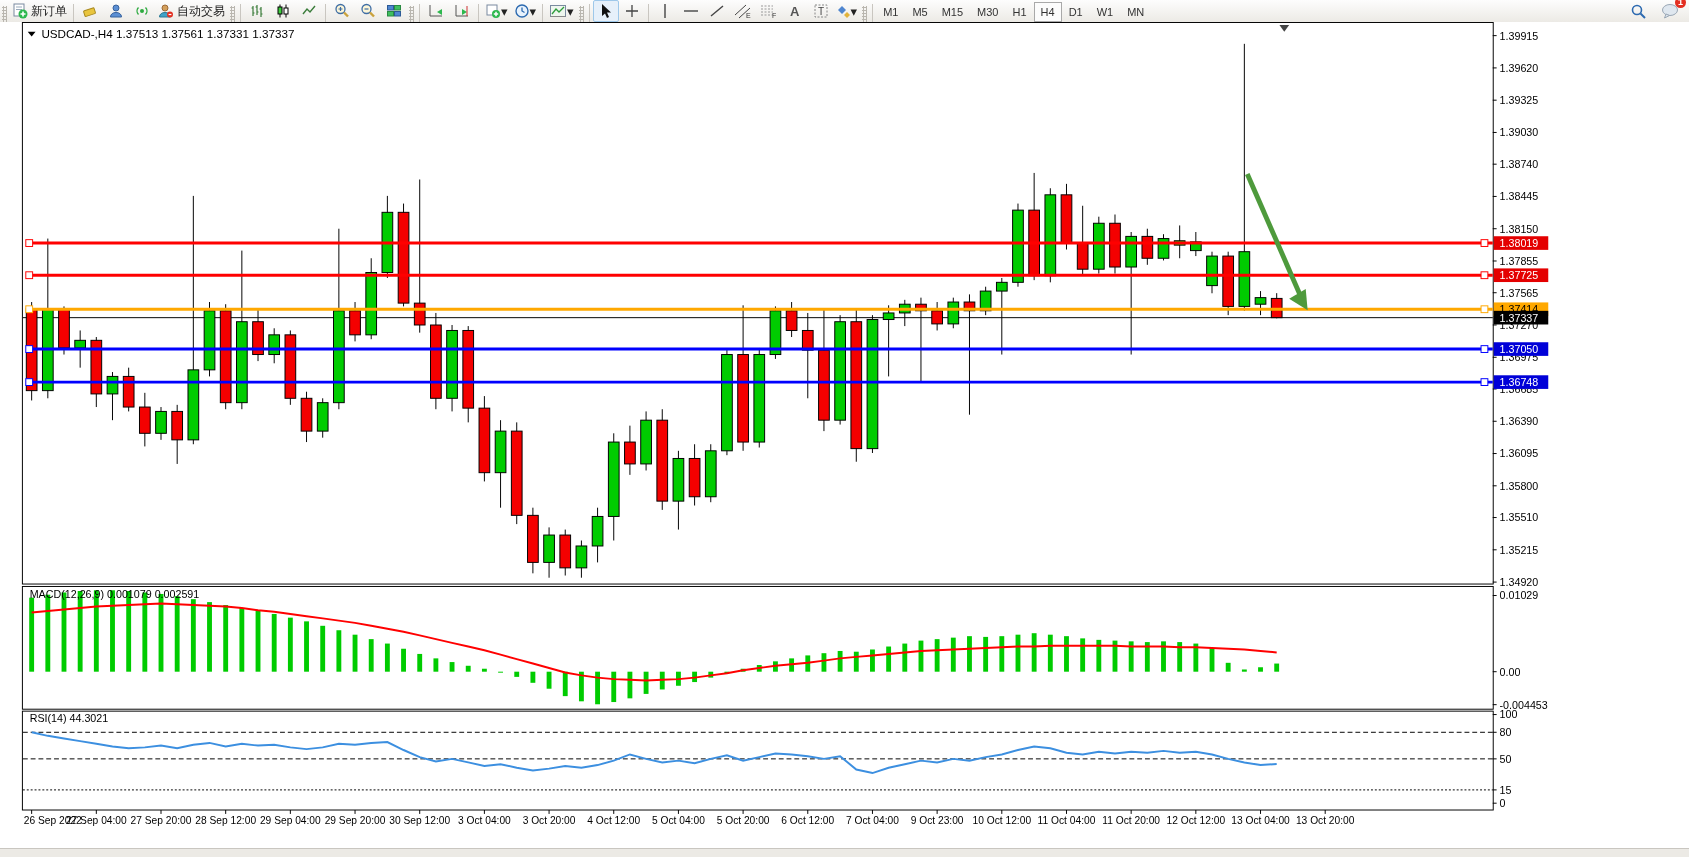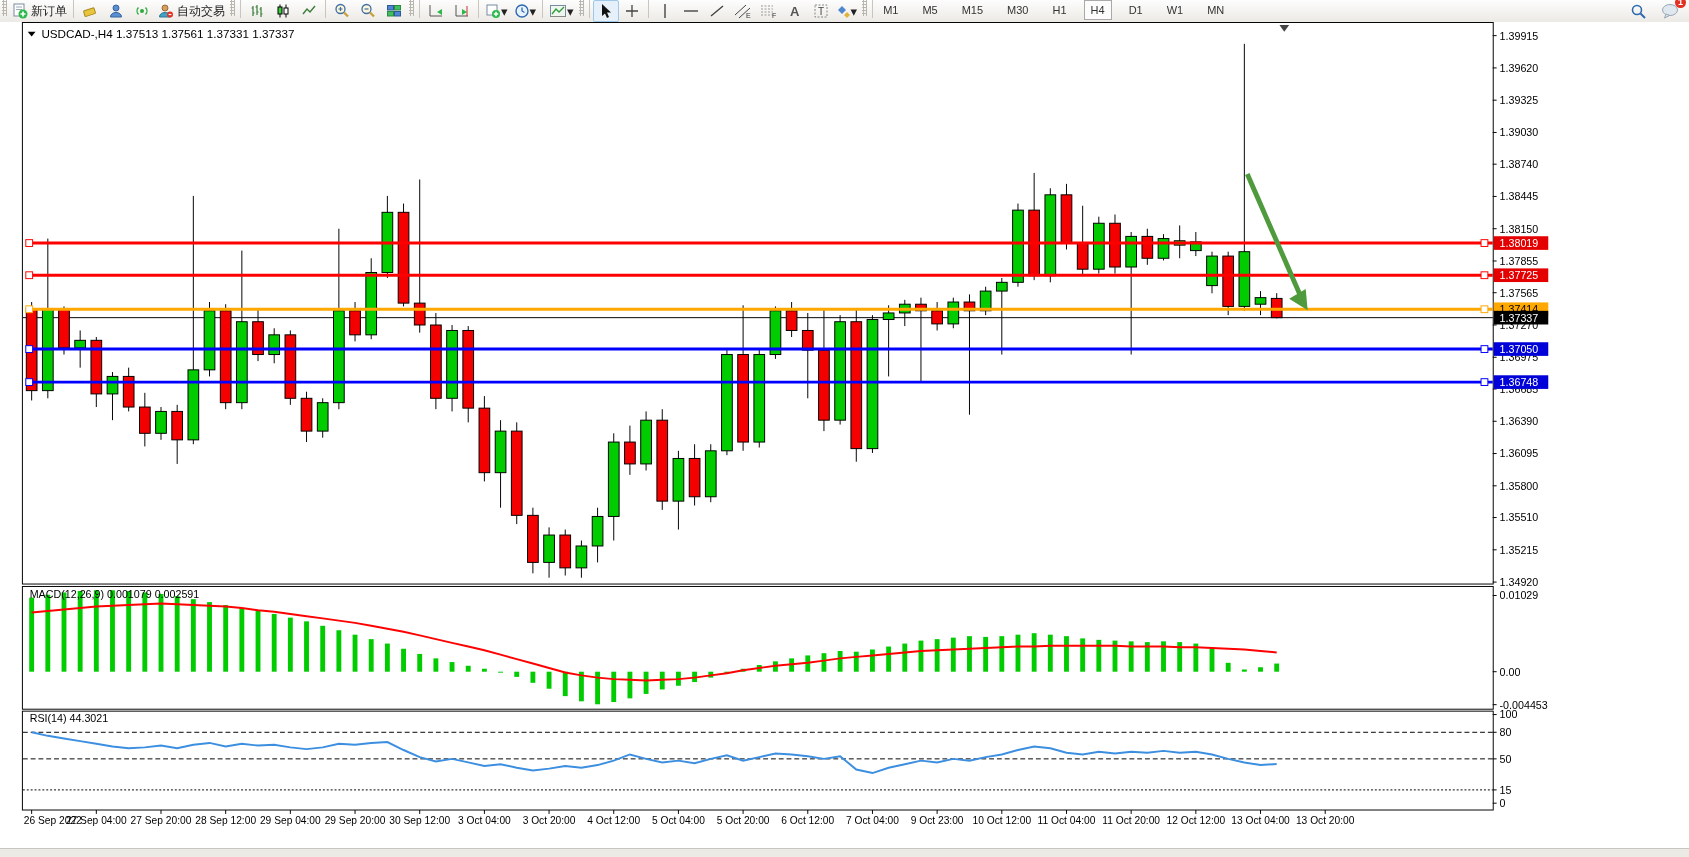--- a/index.html
+++ b/index.html
@@ -1,20 +1,20 @@
 <!DOCTYPE html>
 <html><head>
 <meta charset="utf-8">
 <style>
   html,body{margin:0;padding:0;background:#fff;width:1689px;height:857px;overflow:hidden;
             font-family:"Liberation Sans",sans-serif;-webkit-font-smoothing:antialiased;}
   
   #toolbar{position:absolute;left:0;top:0;width:1689px;height:22px;
            background:linear-gradient(#fdfdfd,#eceae5);border-bottom:1px solid #c9c6c0;
-           display:flex;align-items:flex-start;font-size:12px;color:#222;}
+           display:flex;align-items:flex-end;font-size:12px;color:#222;}
   .grip{width:5px;height:16px;margin:0 2px;
         background-image:radial-gradient(#b9b6af 1px,transparent 1.2px);
         background-size:3px 3px;}
   .sep{width:1px;height:18px;background:#c9c6c0;margin:0 3px;}
   .tb-btn{height:20px;min-width:20px;display:flex;align-items:center;justify-content:center;
           padding:0 2px;border:1px solid transparent;border-radius:2px;cursor:default;}
   .tb-btn.pressed{background:#e6f0fa;border-color:#9ec8ea;}
   .tb-btn svg{display:block;}
   .tb-label{margin-left:3px;font-size:12px;}
   .tf-btn{height:18px;padding:0 6px;font-size:11px;color:#333;border:1px solid transparent;
@@ -270,21 +270,21 @@
         <svg width="14" height="16">
           <polygon points="5,3 9,7 5,11 1,7" fill="#4f86d0"></polygon>
           <polygon points="10,9 13,12 10,15 7,12" fill="#e2b33c"></polygon>
         </svg>
       </span>
     <span class="glyph">▾</span>
   </div>
 
   <div class="grip"></div>
     <div class="sep"></div>
-  <div id="tf-group" style="display: flex; gap: 10px;">
+  <div id="tf-group" style="display: flex;">
       <div class="tf-btn">M1</div>
       <div class="tf-btn">M5</div>
       <div class="tf-btn">M15</div>
       <div class="tf-btn">M30</div>
       <div class="tf-btn">H1</div>
       <div class="tf-btn active">H4</div>
       <div class="tf-btn">D1</div>
       <div class="tf-btn">W1</div>
       <div class="tf-btn">MN</div>
     </div>

